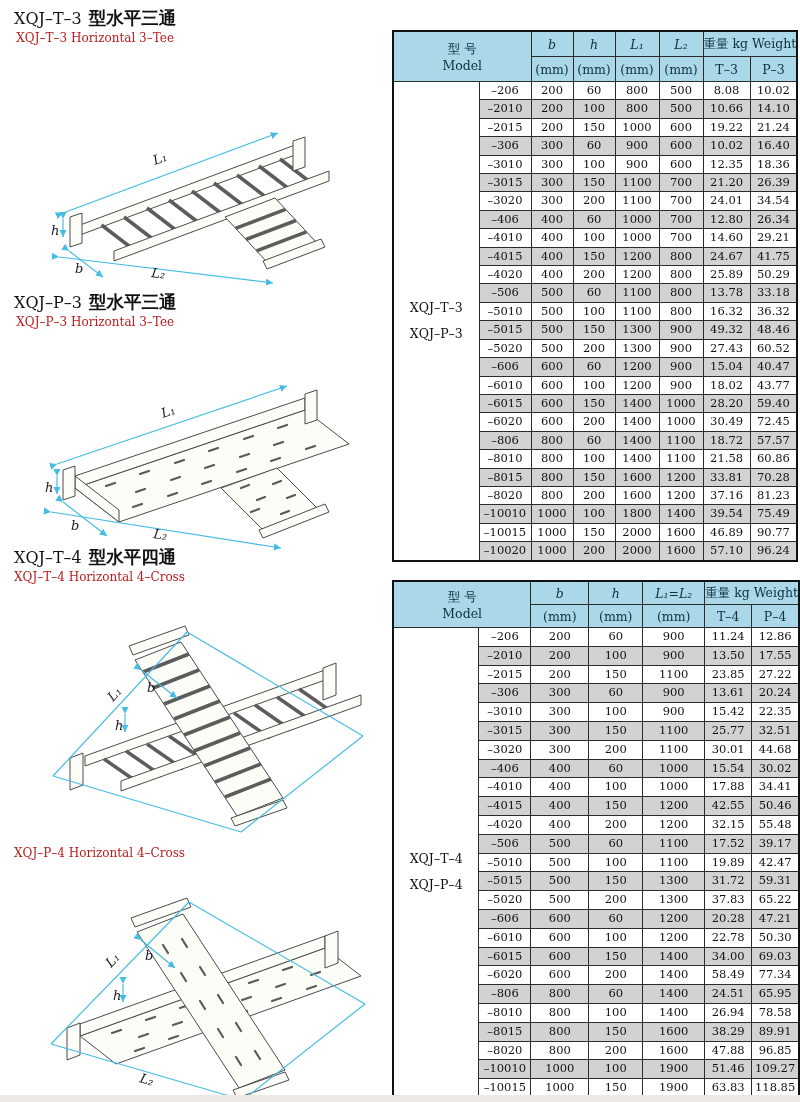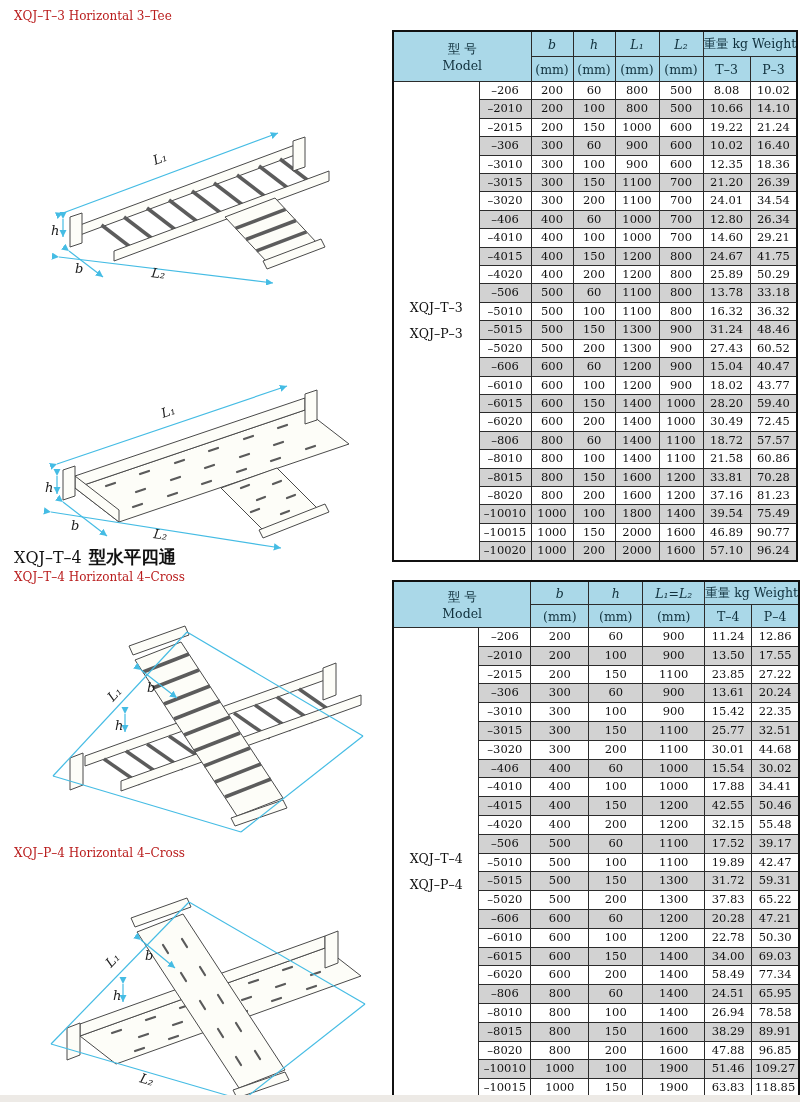--- a/index.html
+++ b/index.html
@@ -37,23 +37,28 @@
   .t2 tbody td{height:17.8px;line-height:17.8px;}
 
   .bottom-strip{position:absolute;left:0;right:0;bottom:0;height:7px;background:#edeae6;}
 </style>
 </head>
 <body>
 
 <div class="page">
 
   <div class="sec-title" style="top:8px">
+    <div class="l1"><span>XQJ–T–3</span><span class="zh">型水平三通</span></div>
     <div class="l2"><span>XQJ–T–3</span> <span>Horizontal 3–Tee</span></div>
   </div>
 
+  <div class="sec-title" style="top:292px">
+    <div class="l1"><span>XQJ–P–3</span><span class="zh">型水平三通</span></div>
+    <div class="l2"><span>XQJ–P–3</span> <span>Horizontal 3–Tee</span></div>
+  </div>
 
   <div class="sec-title" style="top:547px">
     <div class="l1"><span>XQJ–T–4</span><span class="zh">型水平四通</span></div>
     <div class="l2"><span>XQJ–T–4</span> <span>Horizontal 4–Cross</span></div>
   </div>
 
   <div class="sec-title" style="top:845px">
     <div class="l2"><span>XQJ–P–4</span> <span>Horizontal 4–Cross</span></div>
   </div>
 
@@ -412,21 +417,21 @@
             <td>800</td>
             <td>16.32</td>
             <td>36.32</td>
           </tr>
           <tr class="alt">
             <td>–5015</td>
             <td>500</td>
             <td>150</td>
             <td>1300</td>
             <td>900</td>
-            <td>31.24</td>
+            <td>49.32</td>
             <td>48.46</td>
           </tr>
           <tr class="">
             <td>–5020</td>
             <td>500</td>
             <td>200</td>
             <td>1300</td>
             <td>900</td>
             <td>27.43</td>
             <td>60.52</td>

